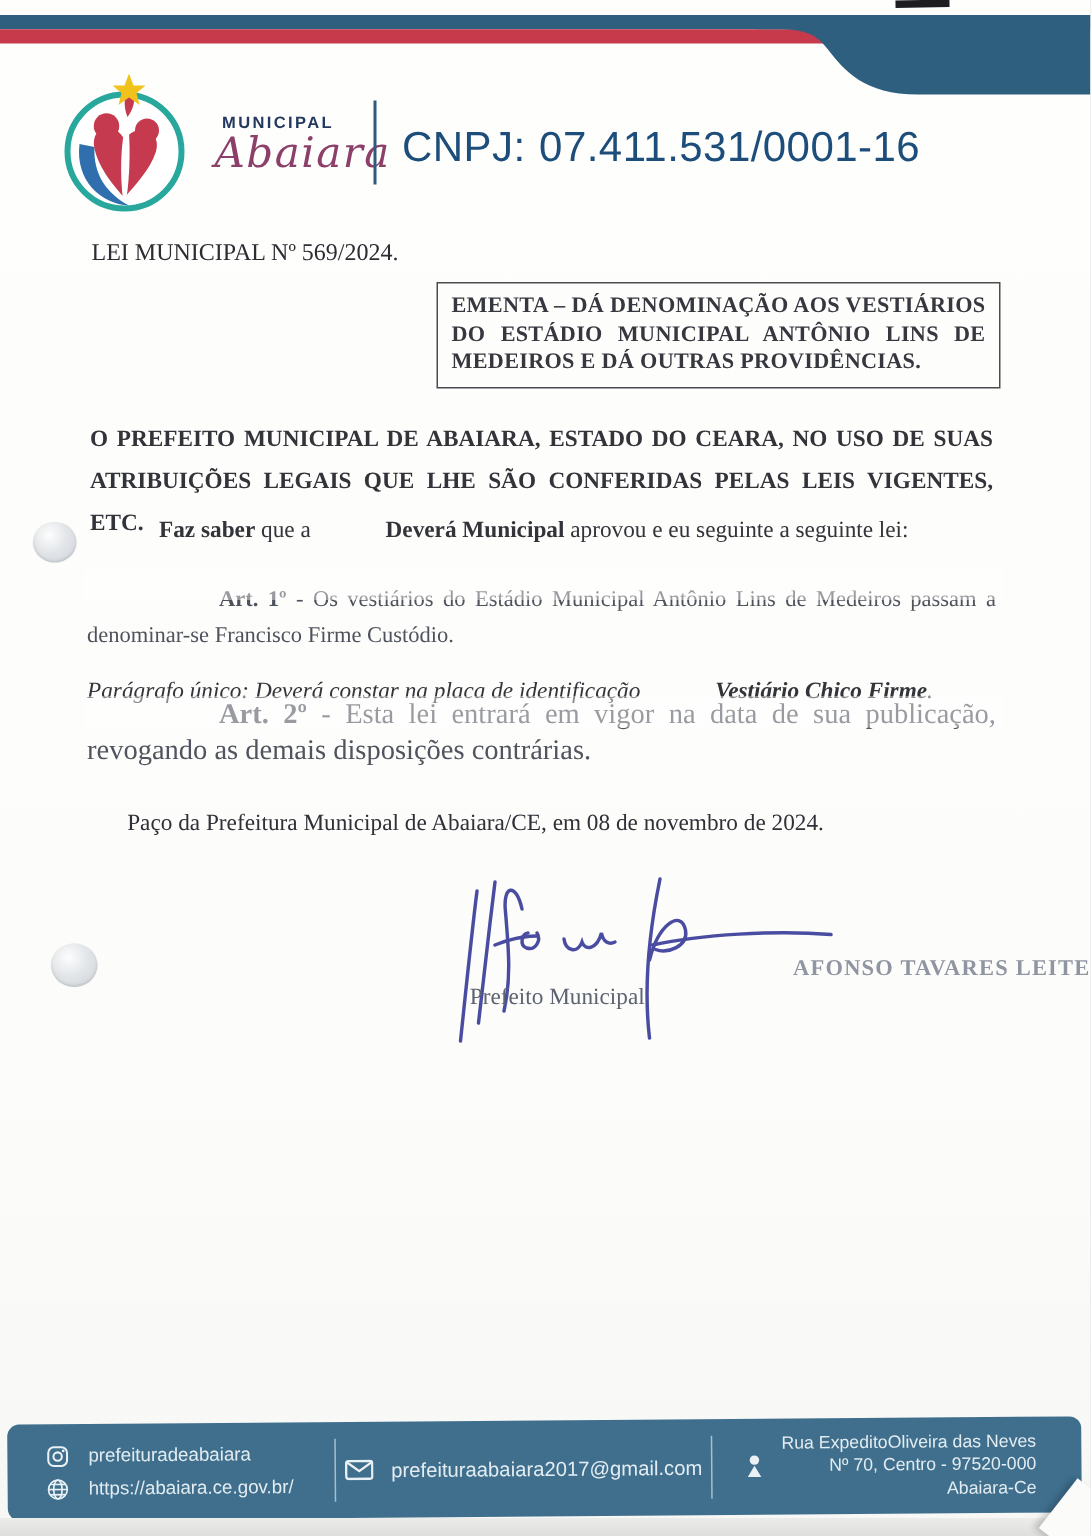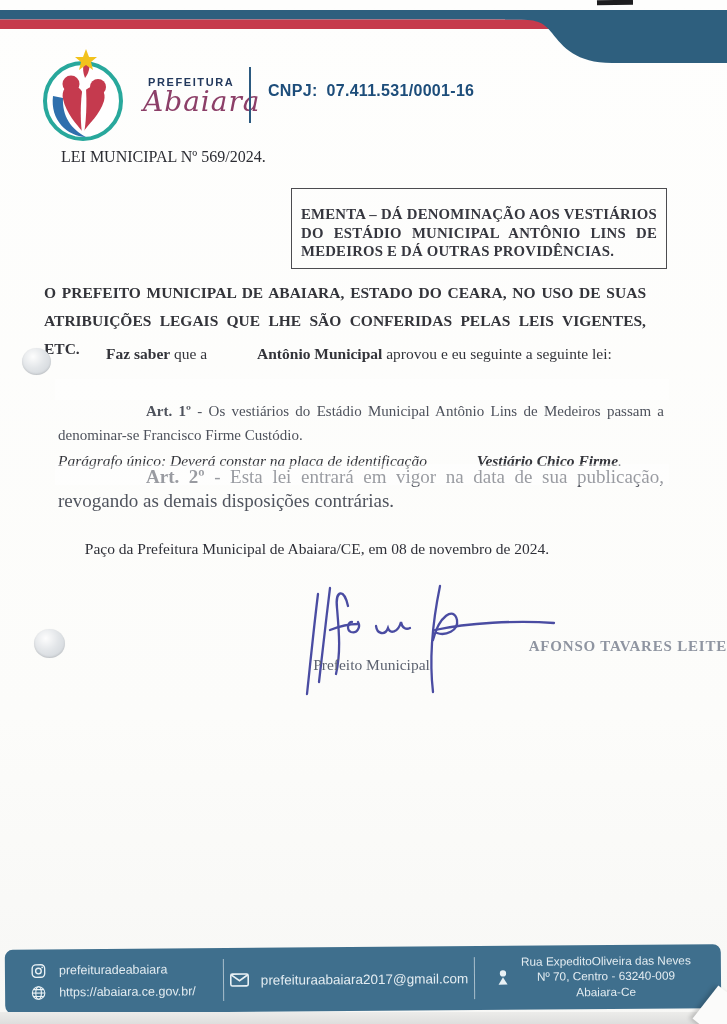--- a/index.html
+++ b/index.html
@@ -11,32 +11,32 @@
     color:#2e2f36;
   }
   
   .topbar-svg{position:absolute;left:0;top:0;width:727px;height:70px;}
   .top-smudge{position:absolute;left:597px;top:0;width:36px;height:5px;background:#1d1d1f;transform:rotate(-1deg);}
   .logo-emblem{position:absolute;left:36px;top:46px;width:96px;height:98px;}
   .brand{position:absolute;left:148px;top:76px;font-family:"Liberation Sans",sans-serif;}
   .brand-top{font-size:11px;font-weight:bold;letter-spacing:1.6px;color:#23395d;}
   .brand-name{font-family:"DejaVu Serif",serif;font-style:italic;font-size:28px;font-weight:normal;color:#8c3f68;margin-top:-3px;margin-left:-5px;letter-spacing:1px;}
   .hdr-divider{position:absolute;left:249px;top:67px;width:2px;height:56px;background:#2c5a80;}
-  .cnpj{position:absolute;left:268px;top:82px;font-family:"Liberation Sans",sans-serif;font-size:16px;font-weight:700;color:#1d4d7a;letter-spacing:.3px;text-align:center;}
+  .cnpj{position:absolute;left:268px;top:82px;font-family:"Liberation Sans",sans-serif;font-size:28px;font-weight:400;color:#1d4d7a;letter-spacing:.3px;text-align:center;}
   .cnpj .val{margin-left:9px;}
   
-  .law-number{position:absolute;left:61px;top:148px;font-size:16px;color:#2c2d33;}
+  .law-number{position:absolute;left:61px;top:160px;font-size:16px;color:#2c2d33;}
   .ementa-box{
     position:absolute;left:291px;top:188px;width:356px;
-    border:1.6px solid #4c4c50;padding:16px 9px 7px 9px;
+    border:1.6px solid #4c4c50;padding:6px 9px 7px 9px;
     font-weight:bold;font-size:14.8px;line-height:18.5px;text-align:justify;color:#36373f;letter-spacing:.2px;
   }
-  .preamble{position:absolute;left:44px;top:279px;width:602px;font-weight:bold;font-size:15.5px;line-height:28px;text-align:justify;color:#33343a;}
+  .preamble{position:absolute;left:60px;top:279px;width:602px;font-weight:bold;font-size:15.5px;line-height:28px;text-align:justify;color:#33343a;}
   .faz-saber{position:absolute;left:60px;top:345px;width:602px;font-size:15.5px;color:#33343a;}
-  .art1{position:absolute;left:58px;top:400px;width:606px;font-size:15px;line-height:23.5px;text-align:justify;text-indent:42px;color:#4e525c;}
+  .art1{position:absolute;left:58px;top:389px;width:606px;font-size:15px;line-height:23.5px;text-align:justify;text-indent:42px;color:#4e525c;}
   .paragrafo{position:absolute;left:58px;top:452px;width:610px;font-size:15.5px;color:#33343a;font-style:italic;}
   .art2{position:absolute;left:58px;top:465px;width:606px;font-size:19px;line-height:23.5px;text-align:justify;text-indent:42px;color:#50545e;}
   .date-line{position:absolute;left:0;top:540px;width:634px;text-align:center;font-size:15.5px;color:#2f3038;font-family:Liberation Serif, serif;}
   
   .fade-band{position:absolute;background:rgba(255,255,255,.42);pointer-events:none;}
   .fade-a1{left:55px;top:379px;width:614px;height:21px;}
   .fade-a2{left:55px;top:464px;width:614px;height:21px;}
   
   .signature-svg{position:absolute;left:292px;top:578px;width:272px;height:122px;}
   .signer-name{position:absolute;left:0;top:638px;width:727px;text-align:right;font-weight:bold;font-size:15px;letter-spacing:.8px;color:#8f95a1;}
@@ -50,21 +50,21 @@
     position:absolute;left:5px;top:947px;width:716px;height:64px;
     background:#3f6f8d;border-radius:8px;transform:rotate(-0.45deg);
     display:flex;align-items:center;padding:0 10px;box-sizing:border-box;
     font-family:"Liberation Sans",sans-serif;color:#e3ecf1;
   }
   .f-col1{width:208px;display:flex;flex-direction:column;gap:7px;padding-left:16px;box-sizing:border-box;}
   .f-row{display:flex;align-items:center;gap:13px;font-size:12.5px;}
   .f-div{width:1px;height:42px;background:rgba(255,255,255,.55);}
   .f-col2{flex:1;display:flex;align-items:center;justify-content:center;gap:12px;font-size:13.5px;}
   .f-col3{width:236px;display:flex;align-items:center;justify-content:center;gap:10px;}
-  .f-addr{font-size:11.8px;line-height:15.5px;text-align:center;}
+  .f-addr{font-size:11.8px;line-height:15.5px;text-align:right;}
   .f-icon{flex:0 0 auto;display:block;}
   .below-strip{position:absolute;left:0;top:1012px;width:727px;height:12px;background:linear-gradient(180deg,#ececea,#dededd);}
   .corner-curl{position:absolute;right:-16px;top:994px;width:42px;height:42px;background:#fbfbfa;transform:rotate(38deg);box-shadow:-3px 2px 4px rgba(0,0,0,.18);}
   b.seg{font-weight:bold;margin-left:46px;}
 </style>
 </head>
 <body>
 
 <div class="page">
 
@@ -80,37 +80,37 @@
     <path d="M17,50 C14,74 31,90 50,91 C35,83 26,70 27,52 Z" fill="#2f6fad"></path>
     <circle cx="35" cy="38" r="8.5" fill="#c53a4e"></circle>
     <circle cx="62" cy="41" r="8" fill="#c53a4e"></circle>
     <path d="M47,47 C40,34 24,38 27,53 C30,67 41,79 47,86 C53,78 64,68 68,55 C72,41 56,35 47,47 Z" fill="#c53a4e"></path>
     <path d="M46,88 C44,70 44,50 49,30 C51,48 51,70 48,88 Z" fill="#ffffff"></path>
     <path d="M49,32 C45,22 48,14 52,10 C55,16 54,26 49,32 Z" fill="#c53a4e"></path>
     <path d="M47,11 L50,3 L53,11 L61,11 L55,16 L57,24 L50,19 L43,24 L45,16 L39,11 Z" fill="#f2c21c"></path>
   </svg>
 
   <div class="brand">
-    <div class="brand-top">PREFEITURA</div>
+    <div class="brand-top">MUNICIPAL</div>
     <div class="brand-name">Abaiara</div>
   </div>
 
   <div class="hdr-divider"></div>
 
   <div class="cnpj">
     <span>CNPJ:</span><span class="val">07.411.531/0001-16</span>
   </div>
 
   <div class="law-number">LEI MUNICIPAL Nº 569/2024.</div>
 
   <div class="ementa-box">EMENTA – DÁ DENOMINAÇÃO AOS VESTIÁRIOS DO ESTÁDIO MUNICIPAL ANTÔNIO LINS DE MEDEIROS E DÁ OUTRAS PROVIDÊNCIAS.</div>
 
   <div class="preamble">O PREFEITO MUNICIPAL DE ABAIARA, ESTADO DO CEARA, NO USO DE SUAS ATRIBUIÇÕES LEGAIS QUE LHE SÃO CONFERIDAS PELAS LEIS VIGENTES, ETC.</div>
 
-  <div class="faz-saber"><b class="seg">Faz saber</b><span> que a </span><b class="seg">Antônio Municipal</b><span> aprovou e eu seguinte a seguinte lei:</span></div>
+  <div class="faz-saber"><b class="seg">Faz saber</b><span> que a </span><b class="seg">Deverá Municipal</b><span> aprovou e eu seguinte a seguinte lei:</span></div>
 
   <div class="art1"><b class="seg">Art. 1º</b><span> - Os vestiários do Estádio Municipal Antônio Lins de Medeiros passam a denominar-se Francisco Firme Custódio.</span></div>
 
   <div class="paragrafo"><span>Parágrafo único: Deverá constar na placa de identificação </span><b class="seg">Vestiário Chico Firme</b><span>.</span></div>
 
   <div class="art2"><b class="seg">Art. 2º</b><span> - Esta lei entrará em vigor na data de sua publicação, revogando as demais disposições contrárias.</span></div>
 
   <div class="date-line">Paço da Prefeitura Municipal de Abaiara/CE, em 08 de novembro de 2024.</div>
 
   <div class="fade-band fade-a1"></div>
@@ -162,21 +162,21 @@
       <span>prefeituraabaiara2017@gmail.com</span>
     </div>
     <div class="f-div"></div>
     <div class="f-col3">
       <svg class="f-icon" width="16" height="18" viewBox="0 0 20 24" fill="#e9f1f5">
           <circle cx="10" cy="6" r="4.2"></circle>
           <path d="M10,11 L4,21 H16 Z"></path>
         </svg>
       <div class="f-addr">
         <div>Rua ExpeditoOliveira das Neves</div>
-        <div>Nº 70, Centro - 63240-009</div>
+        <div>Nº 70, Centro - 97520-000</div>
         <div>Abaiara-Ce</div>
       </div>
     </div>
   </div>
 
   <div class="below-strip"></div>
   <div class="corner-curl"></div>
 
 </div>
 

